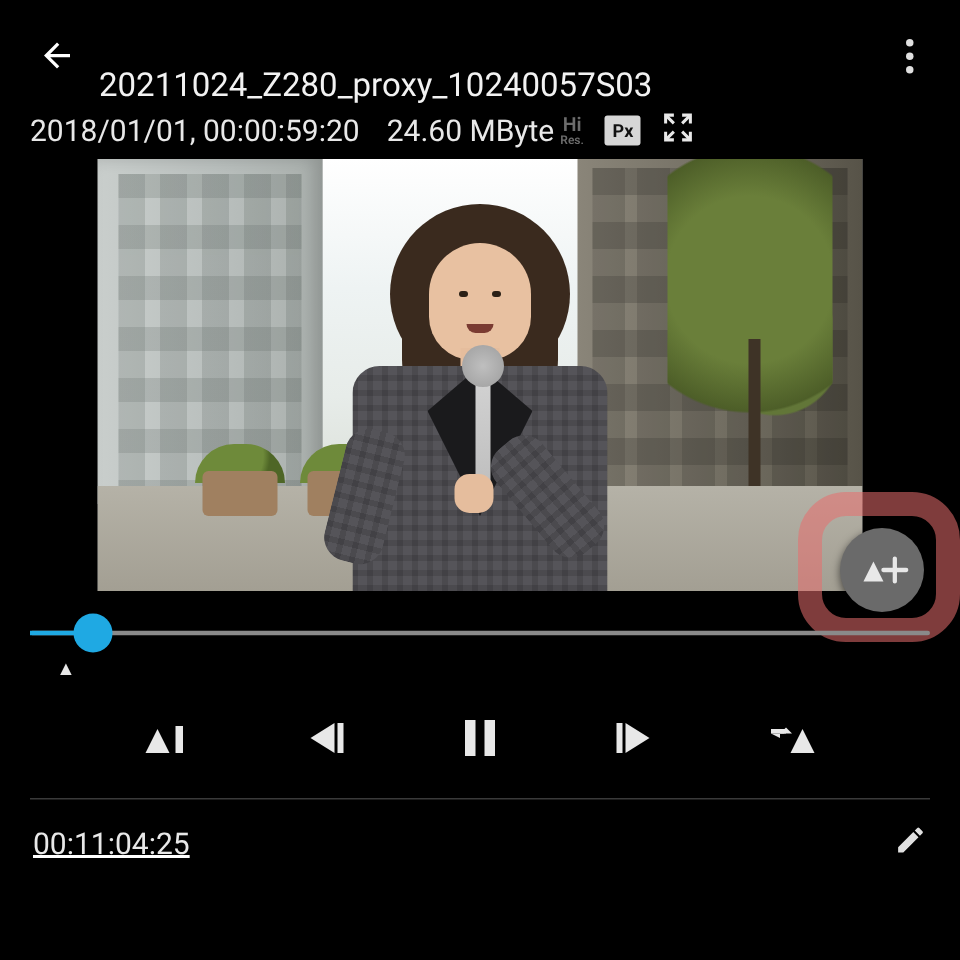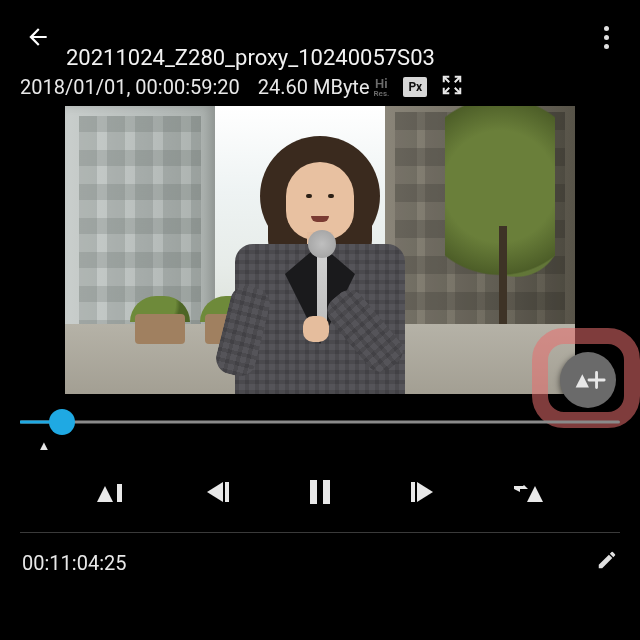--- a/index.html
+++ b/index.html
@@ -74,21 +74,21 @@
   .track-line{position:absolute;left:0;right:0;top:50%;height:3px;background:#8a8a8a;transform:translateY(-50%);border-radius:2px;}
   .track-fill{position:absolute;left:0;top:50%;height:3px;background:#1fa9e3;transform:translateY(-50%);}
   .thumb{position:absolute;top:50%;transform:translate(-50%,-50%);width:26px;height:26px;border-radius:50%;background:#1fa9e3;}
   .em-marker{position:absolute;top:calc(100% + 4px);transform:translateX(-50%);color:#e8e8e8;font-size:13px;}
 
   .controls{display:flex;justify-content:space-around;align-items:center;padding:38px 40px 20px 40px;}
   .ctrl{width:44px;height:40px;display:flex;align-items:center;justify-content:center;}
   .ctrl svg{width:34px;height:30px;fill:#e8e8e8;}
 
   .divider{height:1px;background:#3a3a3a;}
-  .event-row{display:flex;align-items:flex-end;justify-content:space-between;padding:16px 2px 0 2px;}
+  .event-row{display:flex;align-items:center;justify-content:space-between;padding:16px 2px 0 2px;text-decoration:underline;}
   .event-left{display:flex;align-items:center;gap:10px;font-size:20px;color:#e8e8e8;}
   .pencil svg{width:22px;height:22px;fill:#e0e0e0;}
 </style>
 </head>
 <body>
 
 <div class="app">
 
   <div class="header">
     <button class="back-btn">

